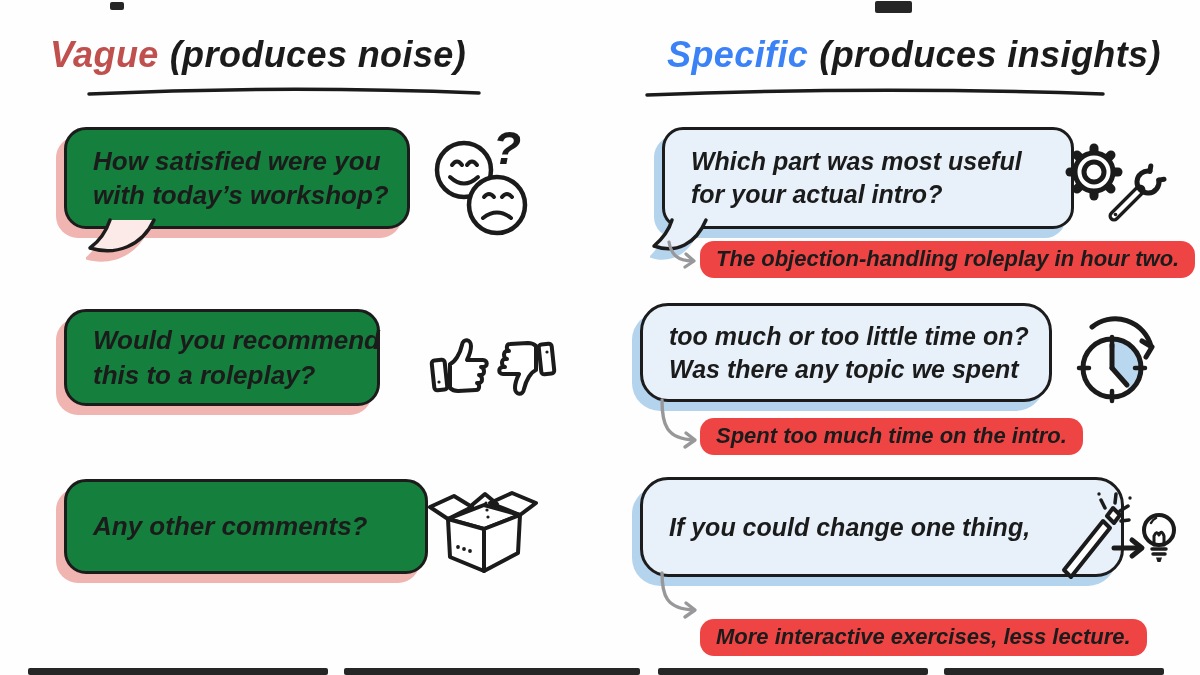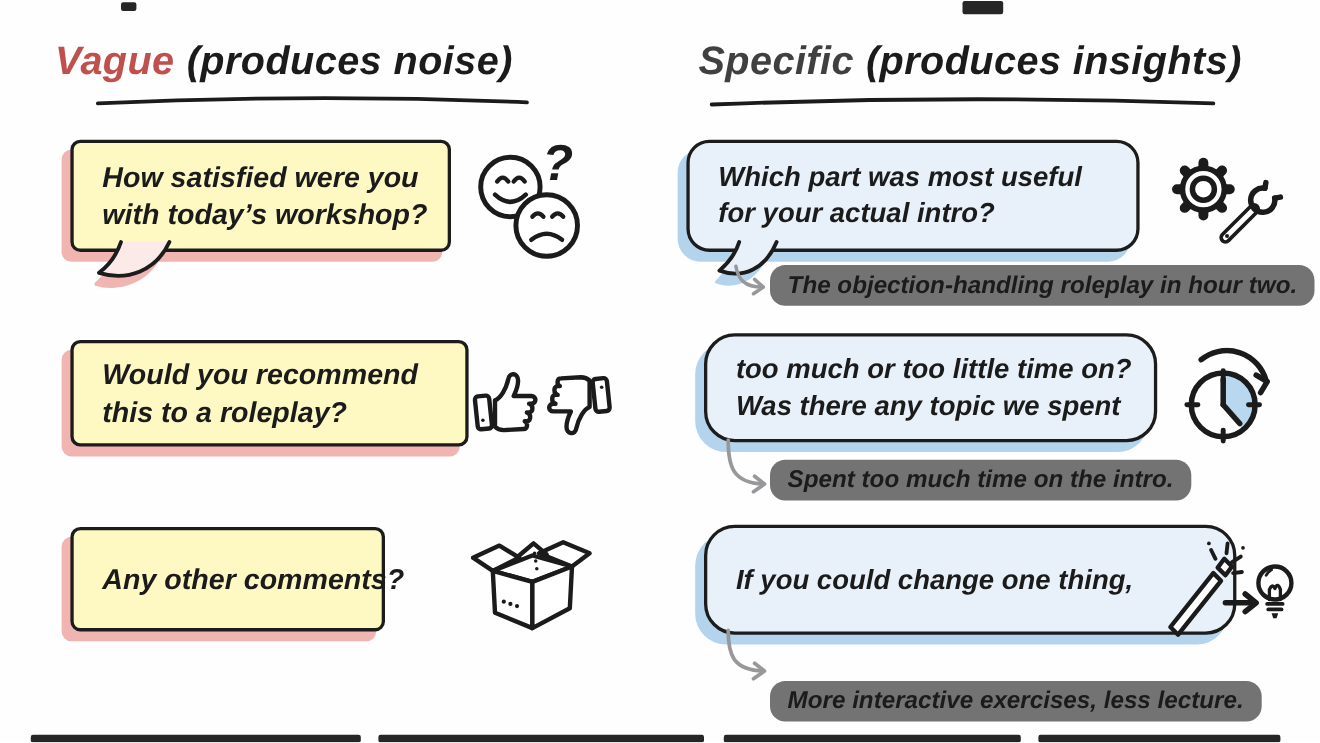--- a/index.html
+++ b/index.html
@@ -2,28 +2,28 @@
 <html><head>
 <meta charset="utf-8">
 <style>
   html,body{margin:0;padding:0;background:#ffffff;}
   .canvas{position:relative;width:1200px;height:675px;background:#fefefe;overflow:hidden;
           font-family:"Liberation Sans",sans-serif;color:#1b1b1b;}
   .hdr{position:absolute;top:34px;font-style:italic;font-weight:700;font-size:36px;
        letter-spacing:.4px;text-align:left;white-space:nowrap;}
   .kw{margin-right:11px;}
   .kw-red{color:#c0504e;}
-  .kw-green{color:#404040;}
+  .kw-green{color:#3b82f6;margin-left:32px;}
   .underline{position:absolute;}
   .bubble{position:absolute;border:3.5px solid #1c1c1c;display:flex;flex-direction:column;
           justify-content:center;padding:0 26px;font-style:italic;font-weight:600;
           line-height:1.32;white-space:nowrap;box-sizing:border-box;}
-  .bubble.pink{background:#fef9c3;border-radius:9px;box-shadow:-8px 9px 0 #f0b4b1;font-size:26px;}
+  .bubble.pink{background:#15803d;border-radius:22px;box-shadow:-8px 9px 0 #f0b4b1;font-size:26px;}
   .bubble.blue{background:#e8f1fa;border-radius:28px;box-shadow:-8px 9px 0 #b4d3ec;font-size:25px;}
-  .answer{position:absolute;background:#737373;border-radius:14px;padding:5px 16px 6px;
+  .answer{position:absolute;background:#ef4444;border-radius:14px;padding:5px 16px 6px;
           font-style:italic;font-weight:600;font-size:22px;white-space:nowrap;}
   .icon{position:absolute;}
   .mark{position:absolute;background:#161616;border-radius:2px;opacity:.93;}
   svg{display:block;}
 </style>
 </head>
 <body>
 
 <div class="canvas">
 
@@ -57,21 +57,21 @@
       <path d="M34,37 q5,-7 10,0" stroke-width="4"></path>
       <path d="M17,49 q14,13 28,0" stroke-width="4"></path>
       <text x="60" y="36" font-size="46" font-style="italic" font-weight="700" fill="#1b1b1b" stroke="none" font-family="Liberation Sans, sans-serif">?</text>
       <circle cx="64" cy="77" r="28" fill="#ffffff" stroke-width="4.5"></circle>
       <path d="M51,69 q5,-6 10,0" stroke-width="4"></path>
       <path d="M69,69 q5,-6 10,0" stroke-width="4"></path>
       <path d="M50,90 q14,-11 28,0" stroke-width="4"></path>
     </g>
   </svg>
 
-  <div class="bubble pink" style="left:64px;top:309px;width:362px;height:97px;">
+  <div class="bubble pink" style="left:64px;top:309px;width:316px;height:97px;">
     <div>Would you recommend</div>
     <div>this to a roleplay?</div>
   </div>
 
   <svg class="icon" style="left:428px;top:328px;" width="130" height="80" viewBox="0 0 130 80">
     <g stroke="#1b1b1b" fill="#ffffff" stroke-width="4" stroke-linecap="round" stroke-linejoin="round">
       <g transform="translate(2,8)">
         <rect x="3" y="24" width="13" height="30" rx="3" transform="rotate(-6 9 39)"></rect>
         <circle cx="9" cy="46" r="1.6" fill="#1b1b1b" stroke="none"></circle>
         <path d="M20,52 L20,28 C25,26 30,18 32,9 C33,2 41,3 41,10 C41,15 39,20 37,24 L53,24
@@ -81,21 +81,21 @@
       <g transform="translate(128,70) rotate(180)">
         <rect x="3" y="24" width="13" height="30" rx="3" transform="rotate(-6 9 39)"></rect>
         <circle cx="9" cy="46" r="1.6" fill="#1b1b1b" stroke="none"></circle>
         <path d="M20,52 L20,28 C25,26 30,18 32,9 C33,2 41,3 41,10 C41,15 39,20 37,24 L53,24
                  C58,24 58,31 53,31 L51,31 C55,32 55,39 51,39 L49,39 C53,40 53,47 49,47 L47,47
                  C50,48 50,54 46,54 L28,55 C25,55 22,54 20,52 Z"></path>
       </g>
     </g>
   </svg>
 
-  <div class="bubble pink" style="left:64px;top:479px;width:286px;height:95px;">
+  <div class="bubble pink" style="left:64px;top:479px;width:364px;height:95px;">
     <div>Any other comments?</div>
   </div>
 
   <svg class="icon" style="left:428px;top:477px;" width="114" height="102" viewBox="0 0 114 102">
     <g stroke="#1b1b1b" fill="#ffffff" stroke-width="4" stroke-linecap="round" stroke-linejoin="round">
       <path d="M20,42 L2,30 L26,19 L44,30 Z"></path>
       <path d="M92,38 L108,26 L84,16 L62,26 Z"></path>
       <path d="M44,28 L57,17 L69,27" fill="none"></path>
       <path d="M20,42 L56,52 L92,38 L56,28 Z"></path>
       <path d="M20,42 L56,52 L56,94 L22,80 Z"></path>
@@ -104,21 +104,21 @@
         <circle cx="58" cy="26" r="1.6"></circle>
           <circle cx="59" cy="33" r="1.6"></circle>
           <circle cx="60" cy="40" r="1.6"></circle>
         <circle cx="30" cy="70" r="1.9"></circle>
           <circle cx="36" cy="72" r="1.9"></circle>
           <circle cx="42" cy="74" r="1.9"></circle>
       </g>
     </g>
   </svg>
 
-  <div class="bubble blue" style="left:624px;top:127px;width:412px;height:102px;border-radius:21px;">
+  <div class="bubble blue" style="left:662px;top:127px;width:412px;height:102px;border-radius:21px;">
     <div>Which part was most useful</div>
     <div>for your actual intro?</div>
   </div>
   <svg class="icon" style="left:650px;top:216px;" width="92" height="48" viewBox="0 0 92 48">
     <path d="M20,10 C17,20 10,28 4,34 C24,42 44,32 54,8" transform="translate(-5,7)" fill="#b4d3ec"></path>
     <path d="M22,4 C19,14 11,24 4,30 C26,38 46,28 56,4" fill="#e8f1fa" stroke="#1c1c1c" stroke-width="3.5" stroke-linecap="round" stroke-linejoin="round"></path>
   </svg>
   <svg class="icon" style="left:664px;top:240px;" width="36" height="32" viewBox="0 0 36 32">
     <path d="M5,2 C7,14 13,21 29,21" fill="none" stroke="#98989b" stroke-width="3.2" stroke-linecap="round"></path>
     <path d="M22,14 L30,21 L21,27" fill="none" stroke="#98989b" stroke-width="3.2" stroke-linecap="round" stroke-linejoin="round"></path>

